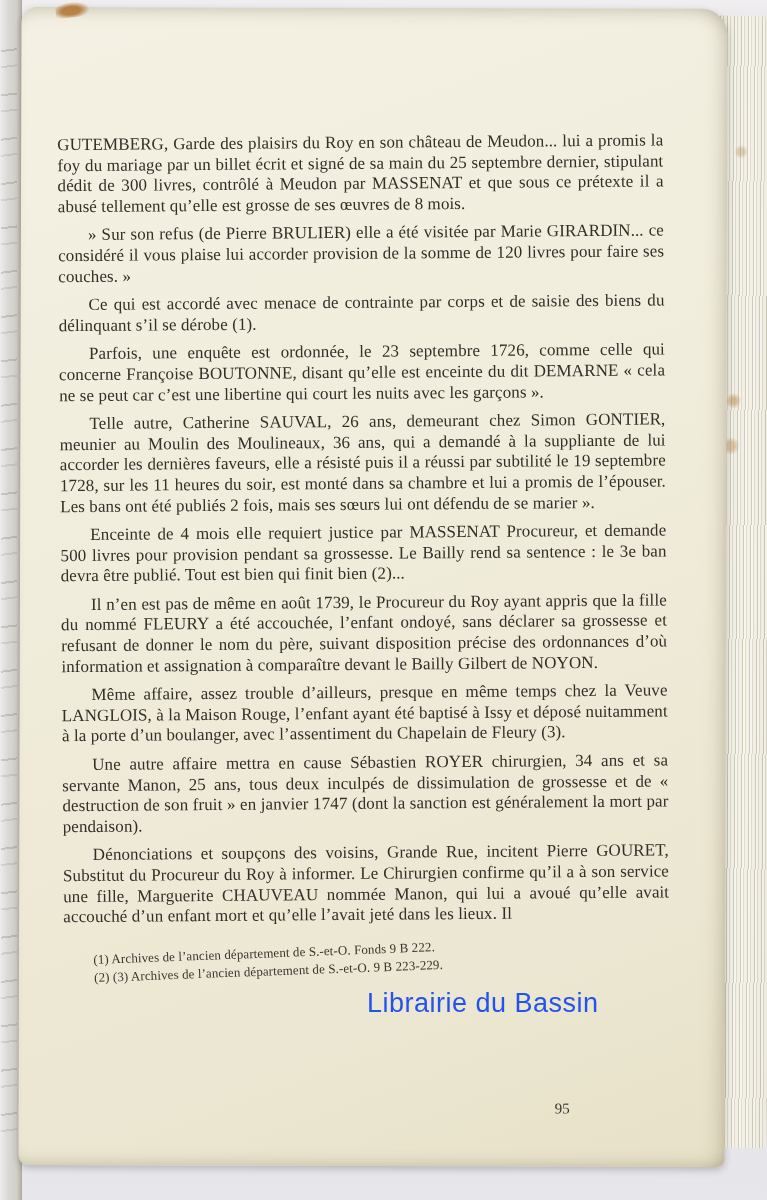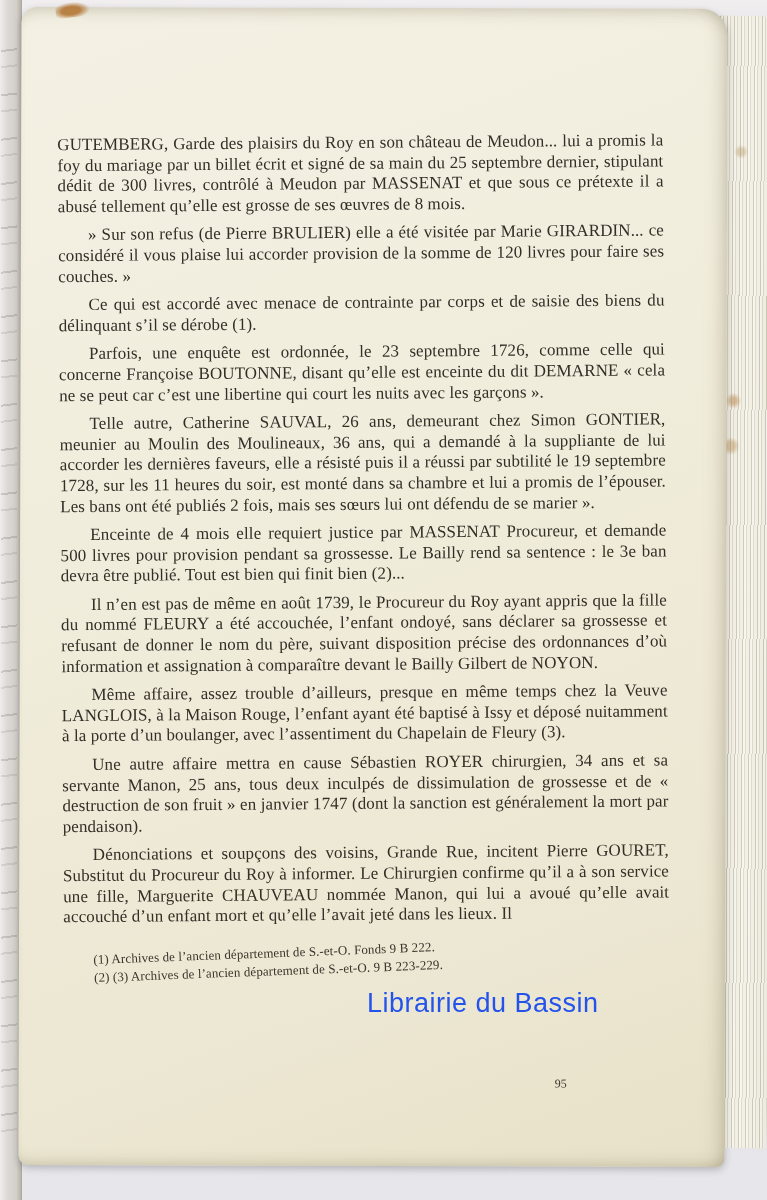--- a/index.html
+++ b/index.html
@@ -67,22 +67,22 @@
   .text-block p.p-first { text-indent: 0; }
 
   .footnotes {
     margin-top: 24px; padding-left: 30px;
     font-size: 13px; line-height: 17.5px; text-align: left;
     transform: rotate(-1.7deg); transform-origin: left center;
     color: #3a352c;
   }
 
   .page-number {
-    position: absolute; left: 536px; top: 1068px;
-    font-size: 12px; color: #3a352c; transform: rotate(-0.8deg);
+    position: absolute; left: 536px; top: 1092px;
+    font-size: 15px; color: #3a352c; transform: rotate(-0.8deg);
   }
 
   .watermark {
     position: absolute; left: 367px; top: 988px; z-index: 6;
     font-family: Liberation Sans, sans-serif;
     font-size: 27px; letter-spacing: 0.5px; white-space: nowrap;
   }
 </style>
 </head>
 <body>

